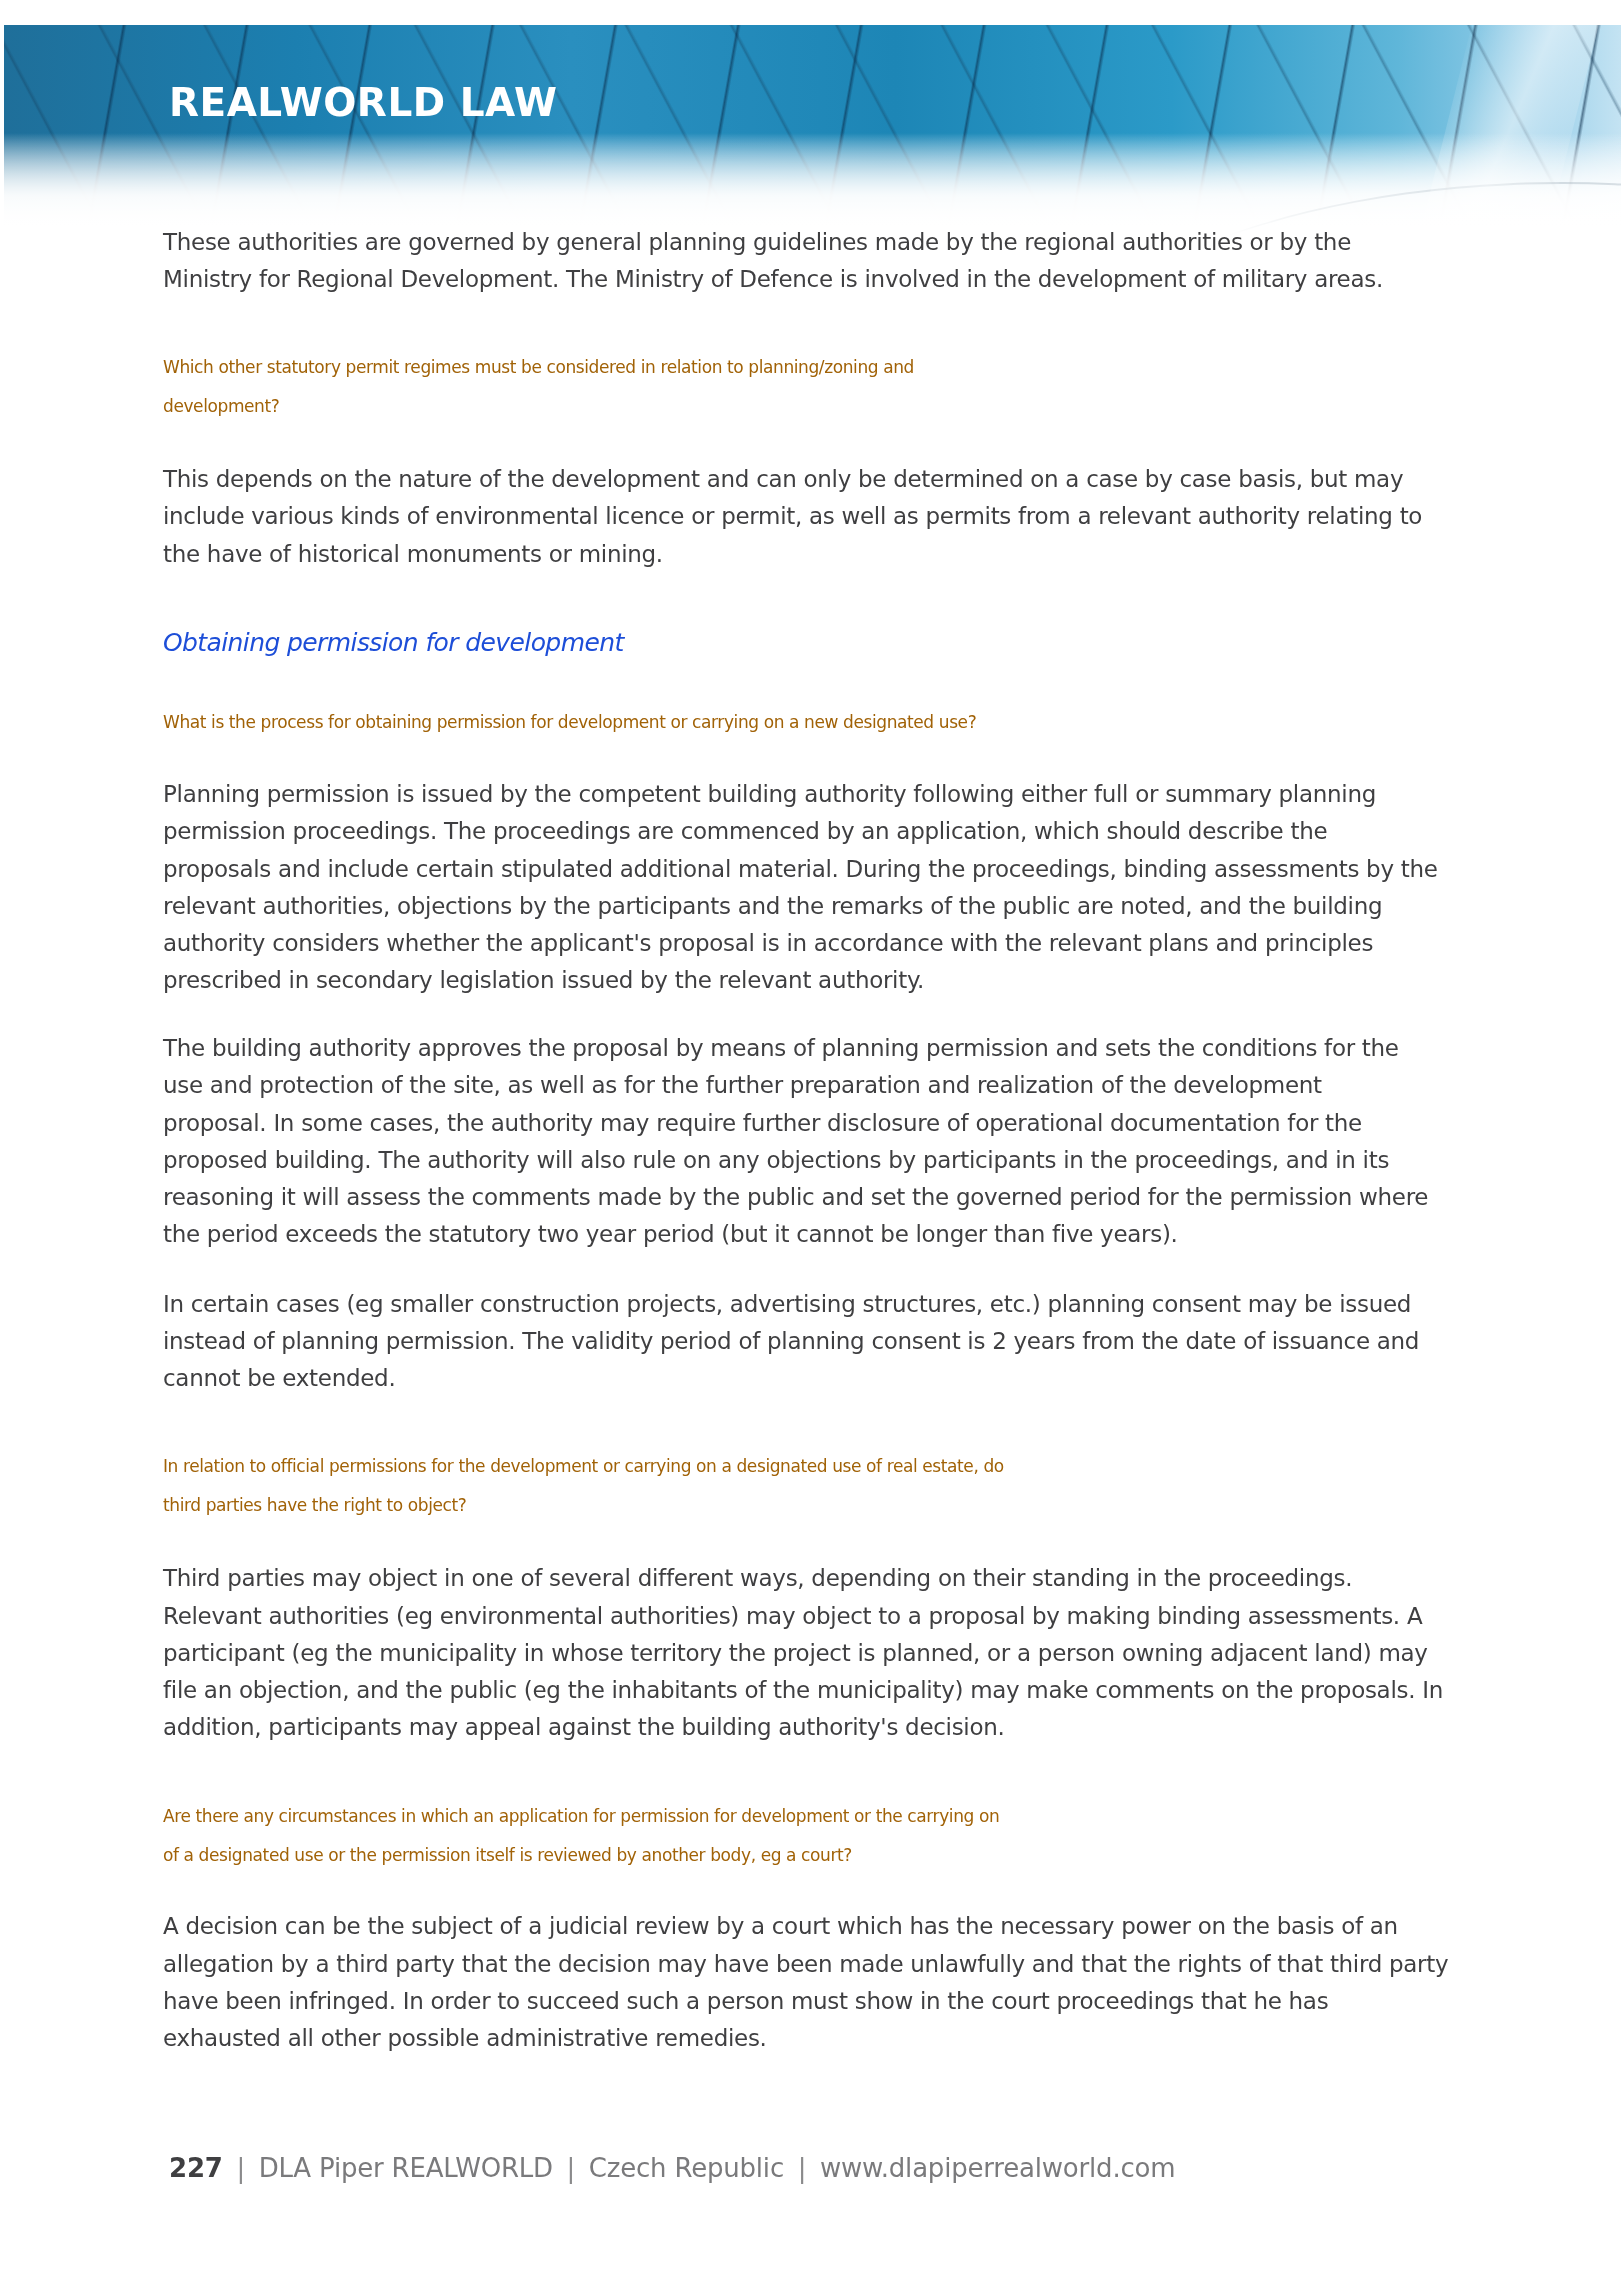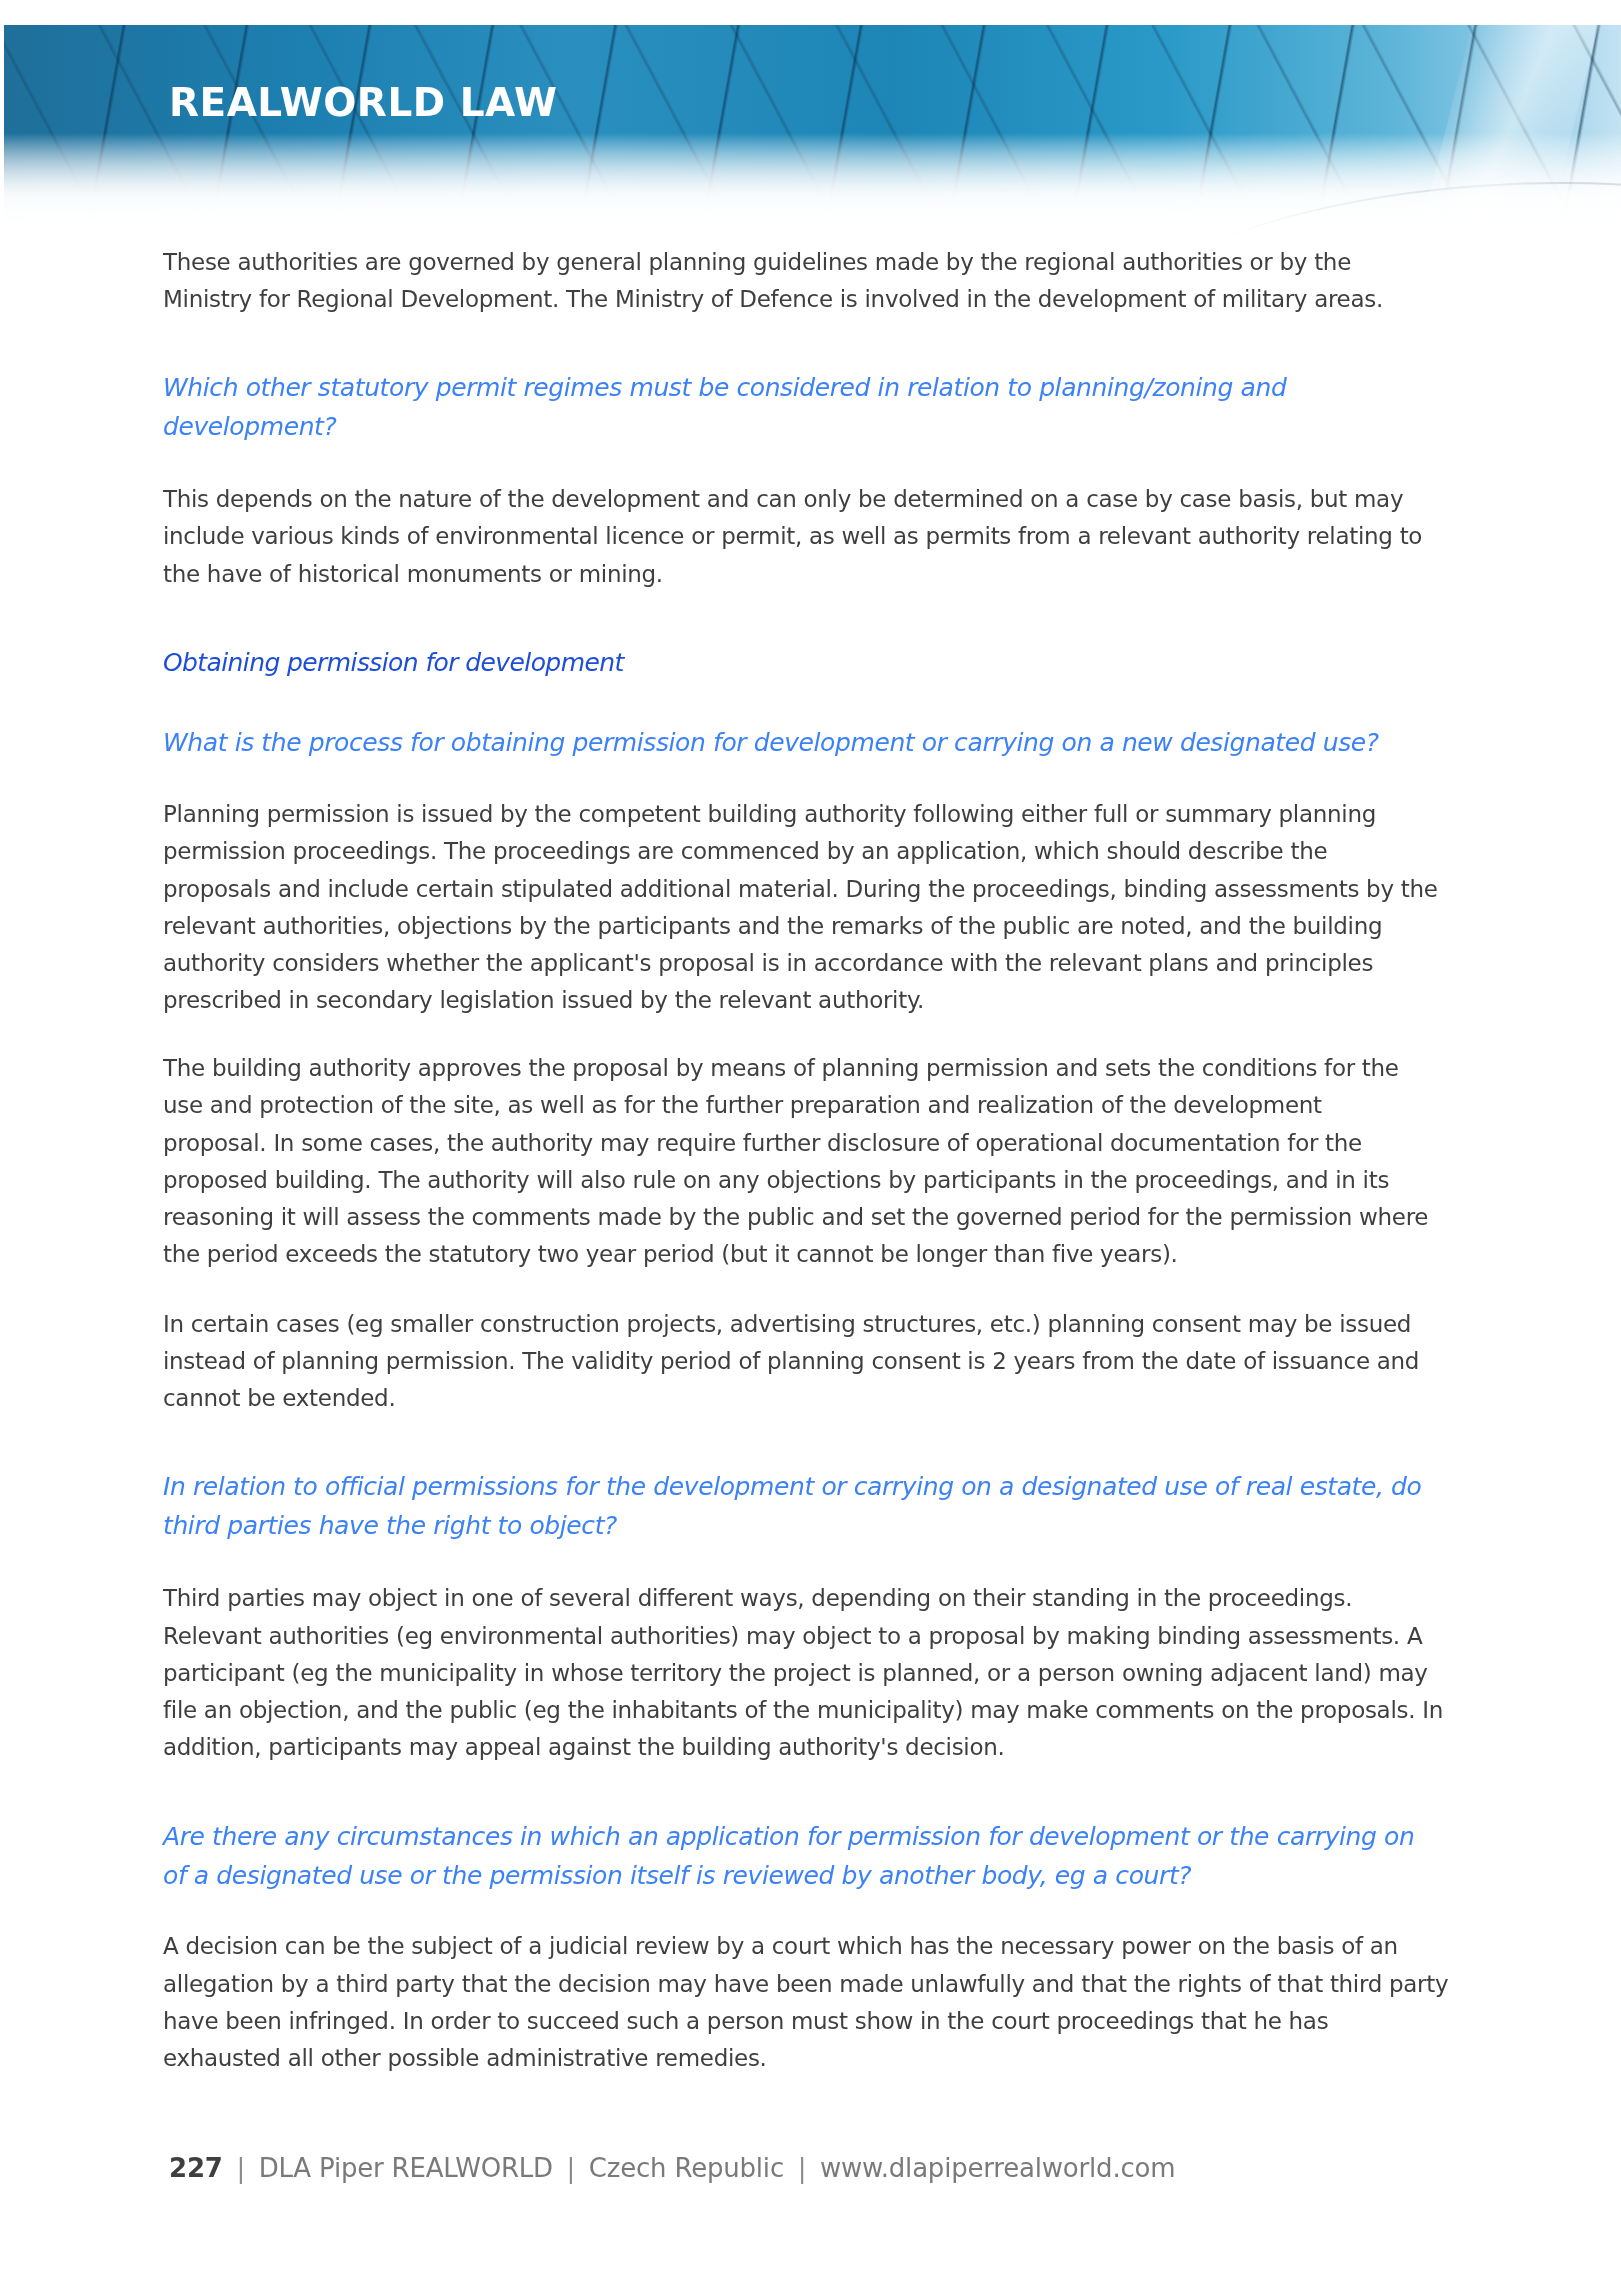--- a/index.html
+++ b/index.html
@@ -34,24 +34,23 @@
     position: absolute; left: 165px; top: 55px;
     font-family: "DejaVu Sans", sans-serif; font-weight: bold;
     font-size: 39px; letter-spacing: 0.5px; color: #ffffff;
     white-space: nowrap;
   }
   .content { position: absolute; left: 163px; top: 0; width: 1313px; }
   .line {
     position: absolute; left: 0; white-space: nowrap;
     font-size: 23px; line-height: 29px; color: #3f3f41;
     letter-spacing: -0.3px;
-    margin-top: 20px;
   }
   .h .line, .line.h {
-    font-size: 25px; color: #3b82f6; letter-spacing: -0.4px; font-style: italic;
+    font-size: 17px; color: #a16207; letter-spacing: -0.4px;
   }
   .line.hi {
     font-size: 25px; color: #1d4ed8; font-style: italic; letter-spacing: -0.6px;
   }
   .footer {
     position: absolute; left: 169px; top: 2156px; white-space: nowrap;
     font-size: 26px; line-height: 25.5px; color: #7a7a7c; letter-spacing: -0.2px;
   }
   .footer .pg { color: #3f3f41; font-weight: bold; }
   .footer .sep { color: #8a8a8c; padding: 0 13.7px; }

